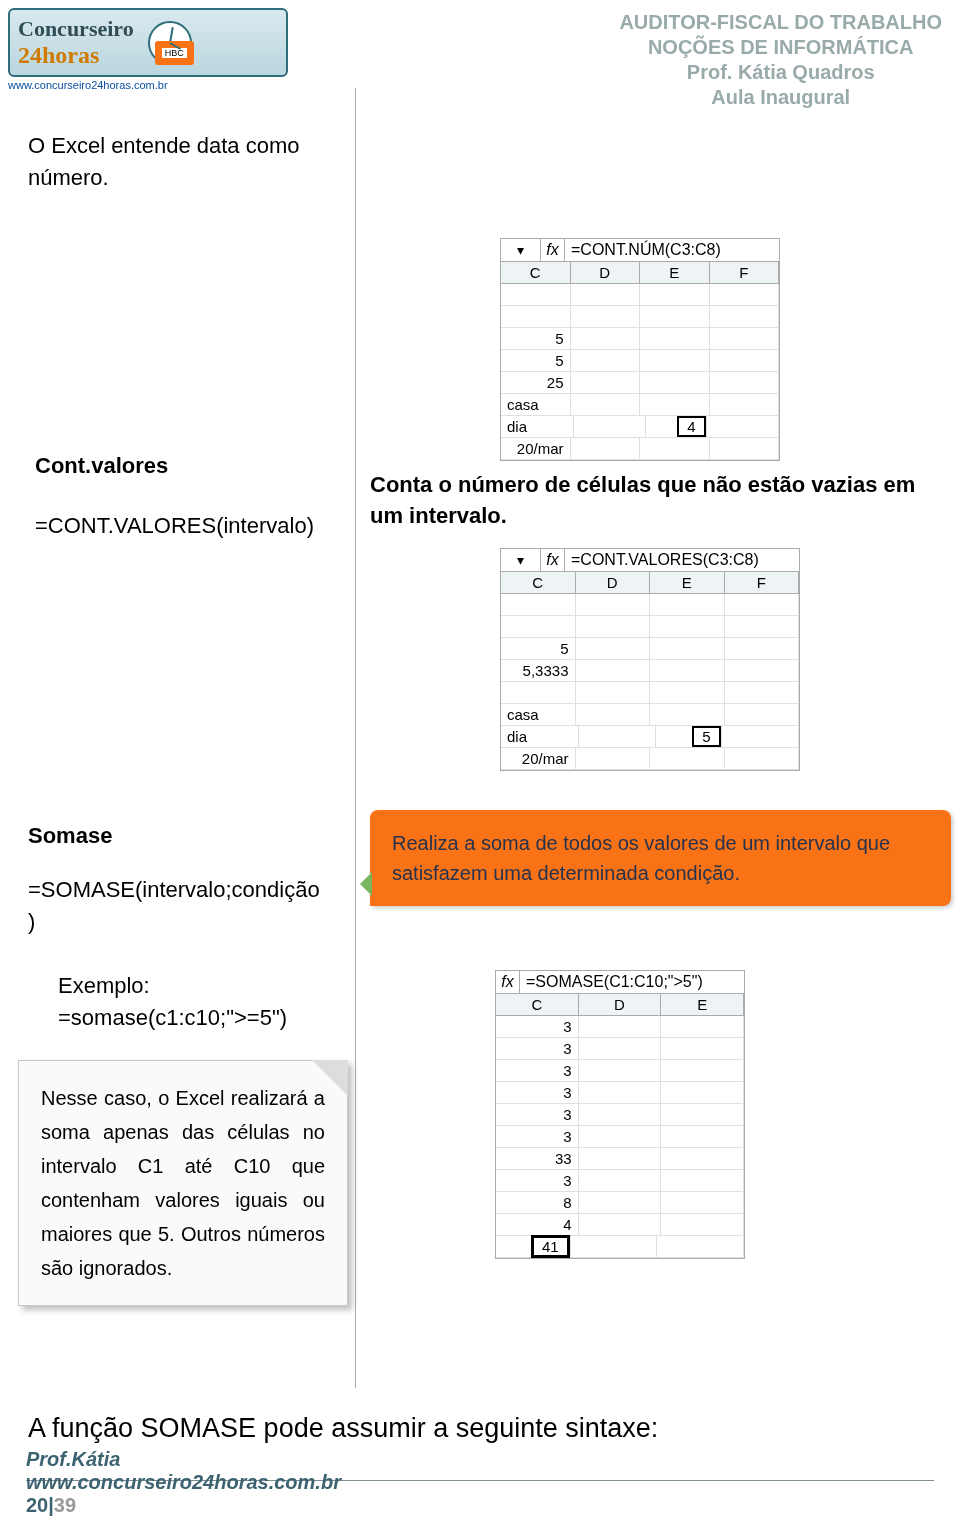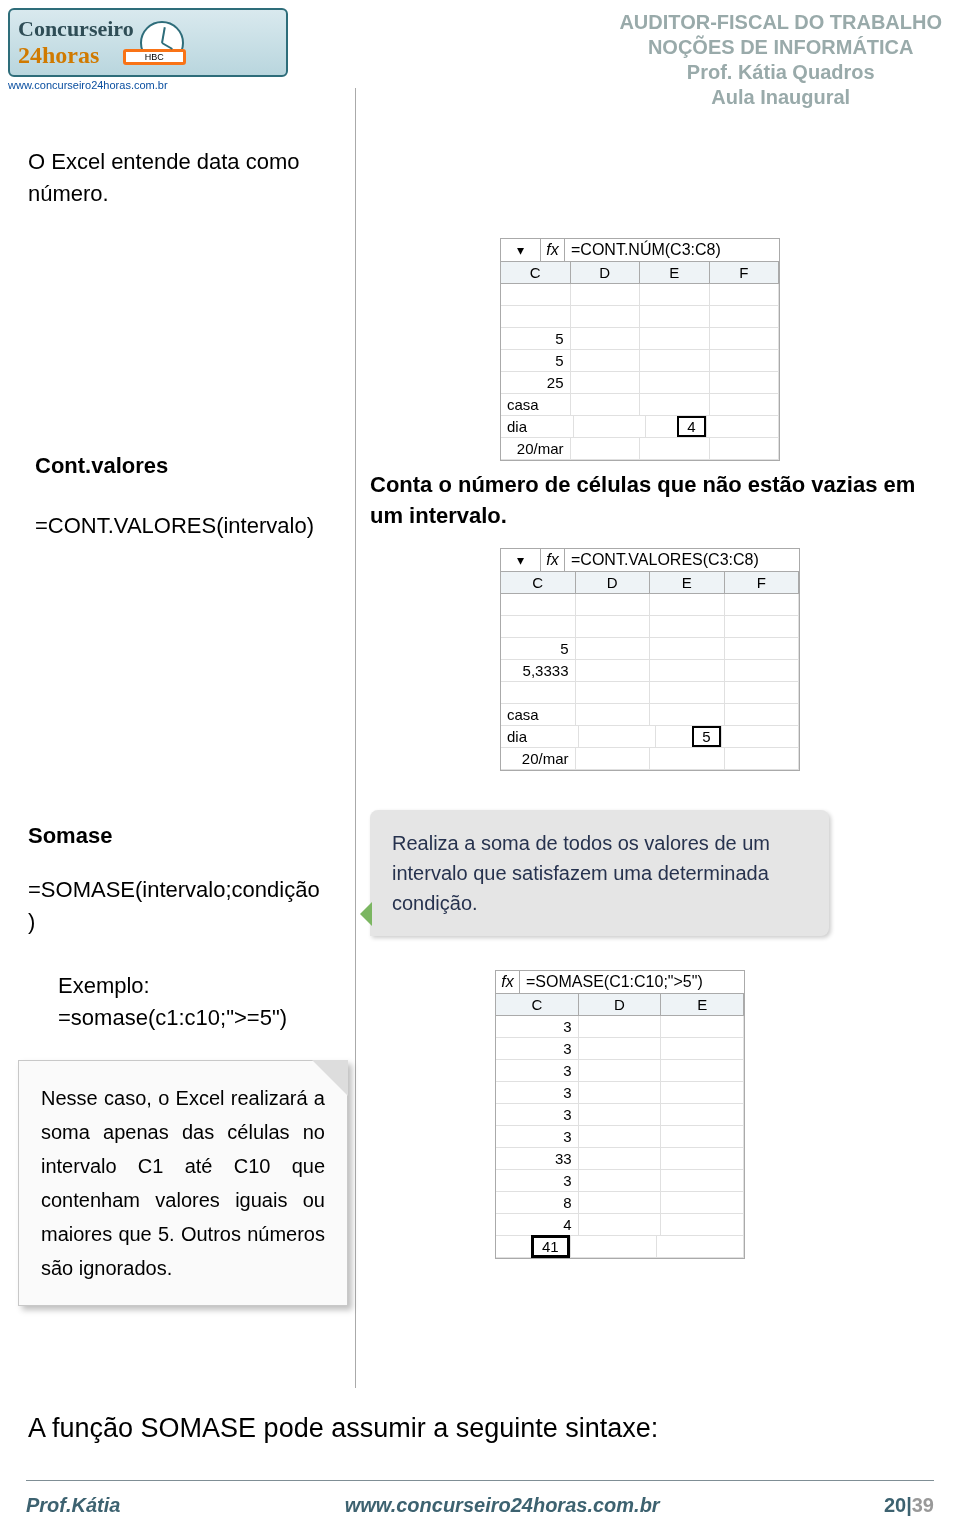--- a/index.html
+++ b/index.html
@@ -1,27 +1,27 @@
 <!DOCTYPE html>
 <html><head>
 <meta charset="utf-8">
 <style>
   * { box-sizing: border-box; margin: 0; padding: 0; }
   body { width: 960px; height: 1531px; background: #fff; font-family: Verdana, Arial, sans-serif; color: #000; position: relative; }
 
   
   .logo-wrap { position: absolute; left: 8px; top: 8px; width: 280px; }
-  .logo-box { border: 2px solid #2e6d7a; background: linear-gradient(#d9e9ee,#b9d6de); border-radius: 6px; padding: 6px 8px; display: flex; align-items: center; gap: 6px; }
+  .logo-box { border: 2px solid #2e6d7a; background: linear-gradient(#d9e9ee,#b9d6de); border-radius: 6px; padding: 6px 8px; display: flex; align-items: center; gap: 14px; }
   .logo-text { font-family: Georgia, serif; font-weight: bold; }
   .logo-line1 { font-size: 22px; color: #2f4d56; }
   .logo-line2 { font-size: 24px; color: #d07a00; }
   .logo-clock { width: 44px; height: 44px; border: 2px solid #2e6d7a; border-radius: 50%; background: #fff; position: relative; }
   .logo-clock::before { content:""; position:absolute; left:50%; top:10%; width:2px; height:40%; background:#2e6d7a; transform-origin: bottom center; transform: translateX(-50%) rotate(10deg); }
   .logo-clock::after { content:""; position:absolute; left:50%; top:20%; width:2px; height:30%; background:#2e6d7a; transform-origin: bottom center; transform: translateX(-50%) rotate(120deg); }
-  .logo-hbc { position:absolute; right:-4px; bottom:-2px; font-size:9px; background:#fff; border:3px solid #f97316; border-radius:3px; padding:0 19px; }
+  .logo-hbc { position:absolute; right:-4px; bottom:-2px; font-size:9px; background:#fff; border:7px solid #f97316; border-radius:3px; padding:0 3px; }
   .logo-url { font-size:11px; color:#0a4fa0; margin-top:2px; }
 
   .header-right { position: absolute; right: 18px; top: 10px; text-align: center; font-weight: bold; color: #9aa; font-size: 20px; line-height: 1.25; }
   .header-right .pale { color:#9aa; }
 
   
   .left-col { position:absolute; left:28px; width:310px; font-size:22px; line-height:1.45; color:#000; }
   .right-col-line { position:absolute; left:355px; top:88px; width:2px; height:1300px; background:transparent; border-left:1px solid #aaa; }
 
   
@@ -34,31 +34,31 @@
   .excel-grid .ch { flex:1; text-align:center; font-size:15px; background:#eef3f6; border-right:1px solid #aaa; padding:2px 0; }
   .excel-row { display:flex; height:22px; }
   .excel-row .c { flex:1; border-right:1px solid #e0e0e0; border-bottom:1px solid #e0e0e0; padding:0 6px; text-align:right; font-size:15px; display:flex; align-items:center; justify-content:flex-end; }
   .excel-row .c.left { justify-content:flex-start; }
   .sel-e { background:#ffe39b; }
   .sel-c { background:#bdd3e8; }
   .result-box { border:2px solid #000; padding:0 8px; display:inline-block; font-size:15px;}
 
   .right-text { position:absolute; left:370px; font-size:22px; font-weight:bold; line-height:1.4; }
 
-  .green-callout { position:absolute; left:370px; width:459px; background:#e5e5e5; color:#26324e; border-radius:8px 8px 8px 0; padding:18px 22px; font-size:20px; line-height:1.5; box-shadow: 2px 2px 4px rgba(0,0,0,.2);}
+  .green-callout { position:absolute; left:370px; width:581px; background:#f97316; color:#26324e; border-radius:8px 8px 8px 0; padding:18px 22px; font-size:20px; line-height:1.5; box-shadow: 2px 2px 4px rgba(0,0,0,.2);}
   .green-callout::after { content:""; position:absolute; left:-22px; bottom:10px; border:12px solid transparent; border-right-color:#7bb661; }
 
   .note-box { position:absolute; left:18px; width:330px; background:#fafafa; border:1px solid #c8c8c8; box-shadow: 4px 4px 6px rgba(0,0,0,.25); padding:20px 22px; font-size:20px; line-height:1.7; text-align:justify; }
   .note-box::before { content:""; position:absolute; right:-1px; top:-1px; border:18px solid transparent; border-top-color:#ddd; border-right-color:#ddd; transform: rotate(0deg); }
 
   .bottom-line { position:absolute; left:28px; font-size:27px; line-height:1.4; }
 
   
   .footer-rule { position:absolute; left:26px; right:26px; bottom:50px; border-top:1px solid #7f8e95; }
-  .footer { position:absolute; left:26px; right:26px; bottom:14px; display:flex; justify-content:space-between; font-size:20px; color:#3d6270; }
+  .footer { position:absolute; left:26px; right:26px; bottom:14px; display:flex; justify-content:space-between; font-size:20px; color:#3d6270;flex-direction:column; }
   .footer .name { font-style:italic; font-weight:bold; color:#3d6270; }
   .footer .url { font-style:italic; font-weight:bold; color:#3d6270; }
   .footer .page { font-weight:bold; }
   .footer .page .total { color:#999; }
 </style>
 </head>
 <body>
 
 <div class="logo-wrap">
   <div class="logo-box">
@@ -75,21 +75,21 @@
 
 <div class="header-right">
   <div class="pale">AUDITOR-FISCAL DO TRABALHO</div>
   <div class="pale">NOÇÕES DE INFORMÁTICA</div>
   <div class="pale">Prof. Kátia Quadros</div>
   <div class="pale">Aula Inaugural</div>
 </div>
 
 <div class="right-col-line"></div>
 
-<div class="left-col" style="top:130px;margin-top:16px;">O Excel entende data como número.</div>
+<div class="left-col" style="top:130px;">O Excel entende data como número.</div>
 
 <div class="excel-mini" style="left:500px; top:238px; width:280px;">
   <div class="excel-fx">
     <div class="cellref">▾</div>
     <div class="fx">fx</div>
     <div class="formula">=CONT.NÚM(C3:C8)</div>
   </div>
   <div class="excel-grid">
     <div class="ch">C</div>
     <div class="ch">D</div>

